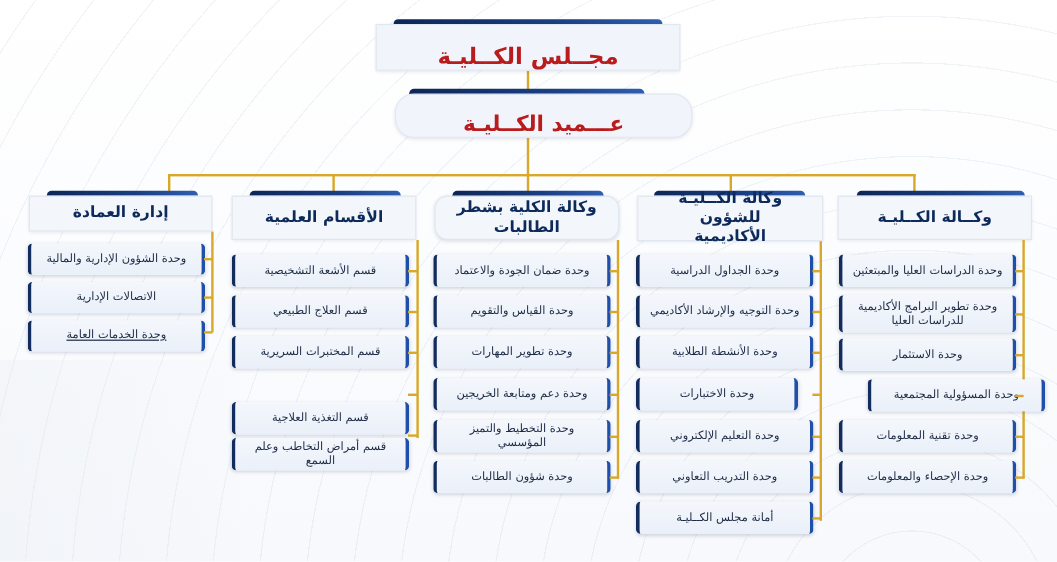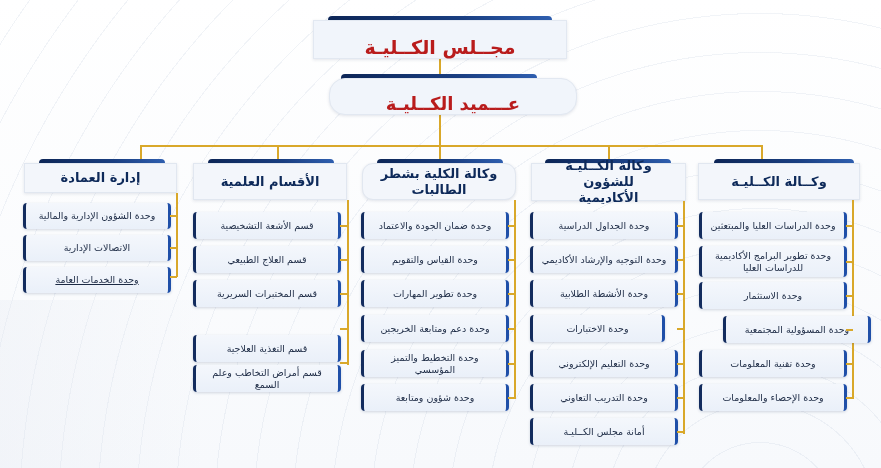--- a/index.html
+++ b/index.html
@@ -159,21 +159,21 @@
 <div class="unit" style="left:361px; top:280px; width:148px; height:27px;">
     <span>وحدة تطوير المهارات</span>
   </div>
 <div class="unit" style="left:361px; top:315px; width:148px; height:27px;">
     <span>وحدة دعم ومتابعة الخريجين</span>
   </div>
 <div class="unit" style="left:361px; top:350px; width:148px; height:27px;">
     <span>وحدة التخطيط والتميز المؤسسي</span>
   </div>
 <div class="unit" style="left:361px; top:384px; width:148px; height:27px;">
-    <span>وحدة شؤون ومتابعة</span>
+    <span>وحدة شؤون الطالبات</span>
   </div>
 <div class="line" style="left:508px; top:225px; width:7px; height:2px;"></div>
 <div class="line" style="left:508px; top:259px; width:7px; height:2px;"></div>
 <div class="line" style="left:508px; top:293px; width:7px; height:2px;"></div>
 <div class="line" style="left:508px; top:328px; width:7px; height:2px;"></div>
 <div class="line" style="left:508px; top:363px; width:7px; height:2px;"></div>
 <div class="line" style="left:508px; top:397px; width:7px; height:2px;"></div>
 
 <div class="top-bar" style="left:208px; top:159px; width:126px;"></div>
 <div class="head-box" style="left:193px; top:163px; width:154px; height:37px;">

